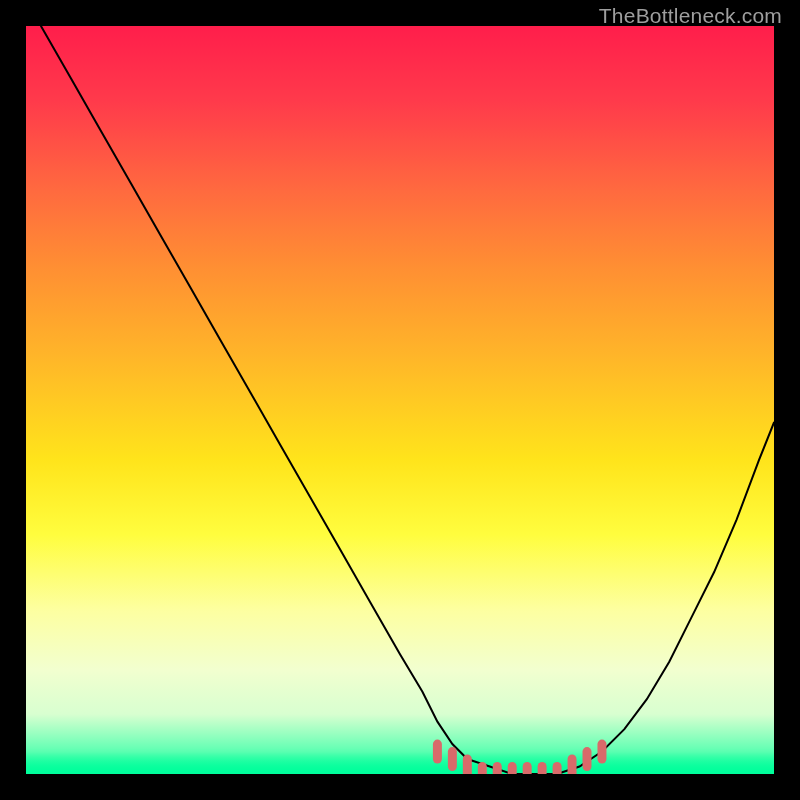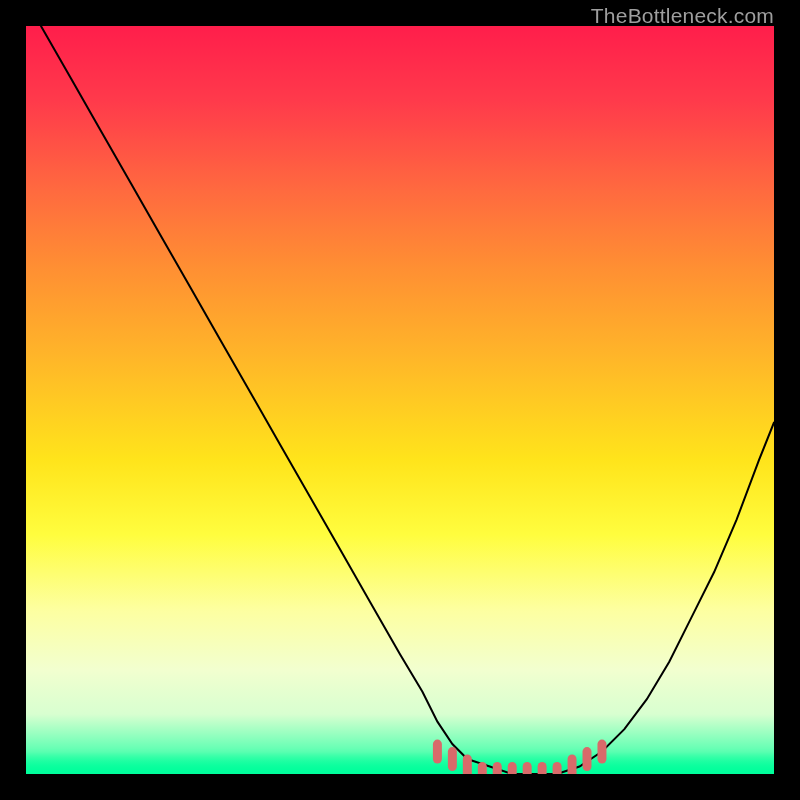--- a/index.html
+++ b/index.html
@@ -61,21 +61,21 @@
   .footer-glow {
     position: absolute;
     left: 0; right: 0; bottom: 0;
     height: 22px;
     background: linear-gradient(to bottom, rgba(0,255,160,0) 0%, #00ff9c 90%);
     opacity: 0.9;
   }
   .watermark {
     position: absolute;
     top: 4px;
-    right: 26px;
+    right: 18px;
     color: #9e9e9e;
     font-size: 21px;
     font-weight: 400;
     letter-spacing: 0.2px;
     user-select: none;
   }
 </style>
 </head>
 <body>
 

